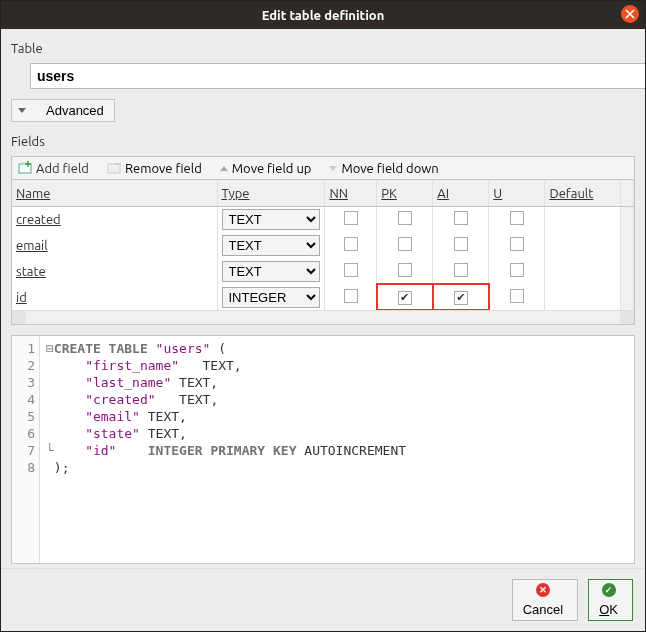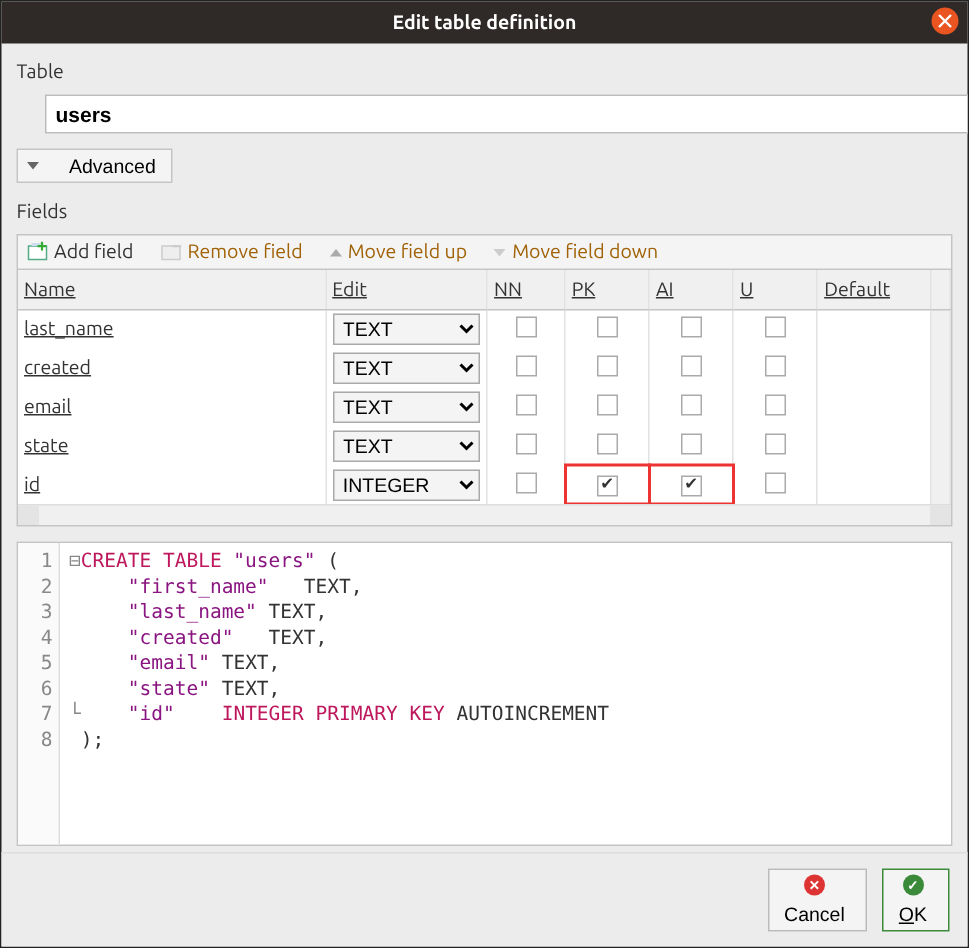--- a/index.html
+++ b/index.html
@@ -85,21 +85,21 @@
     align-items: center;
     gap: 18px;
     padding: 4px 6px;
   }
   .tb-item {
     display: inline-flex;
     align-items: center;
     gap: 4px;
     cursor: pointer;
   }
-  .tb-item.disabled { color: #a16207; cursor: default; }
+  .tb-item.disabled { color: #000000; cursor: default; }
   .tb-icon { width: 14px; height: 14px; display: inline-flex; align-items:center; justify-content:center;}
   .grid {
     border-top: 1px solid #c4c4c4;
     background: #fff;
   }
   table.fgrid {
     width: 100%;
     border-collapse: collapse;
     table-layout: fixed;
     text-decoration: underline;
@@ -180,21 +180,21 @@
     line-height: 17px;
   }
   .code {
     font-family: monospace;
     font-size: 13px;
     padding: 4px 6px 0 6px;
     line-height: 17px;
     white-space: pre;
     flex: 1;
   }
-  .kw { color: #be185d; font-weight: normal; }
+  .kw { color: #737373; font-weight: bold; }
   .str2 { color: #8a1580; }
   .footer {
     display: flex;
     justify-content: flex-end;
     gap: 10px;
     padding: 10px 12px;
     border-top: 1px solid #ddd;
     background: #ececec;
   }
   .btn {
@@ -291,40 +291,30 @@
               <col class="col-nn">
             <col class="col-pk">
               <col class="col-ai">
               <col class="col-u">
             <col class="col-def">
               <col class="col-scroll">
           </colgroup>
           <thead>
             <tr>
               <th>Name</th>
-              <th>Edit</th>
+              <th>Type</th>
               <th>NN</th>
               <th>PK</th>
               <th>AI</th>
               <th>U</th>
               <th>Default</th>
               <th class="col-scroll"></th>
             </tr>
           </thead>
           <tbody id="rows-body">
-              <tr>
-                <td>last_name</td>
-                <td><select class="type-select"><option>TEXT</option></select></td>
-                <td class="center"><span class="cb"></span></td>
-                <td class="center"><span class="cb"></span></td>
-                <td class="center"><span class="cb"></span></td>
-                <td class="center"><span class="cb"></span></td>
-                <td></td>
-                <td class="col-scroll"></td>
-              </tr>
               <tr>
                 <td>created</td>
                 <td><select class="type-select"><option>TEXT</option></select></td>
                 <td class="center"><span class="cb"></span></td>
                 <td class="center"><span class="cb"></span></td>
                 <td class="center"><span class="cb"></span></td>
                 <td class="center"><span class="cb"></span></td>
                 <td></td>
                 <td class="col-scroll"></td>
               </tr>

